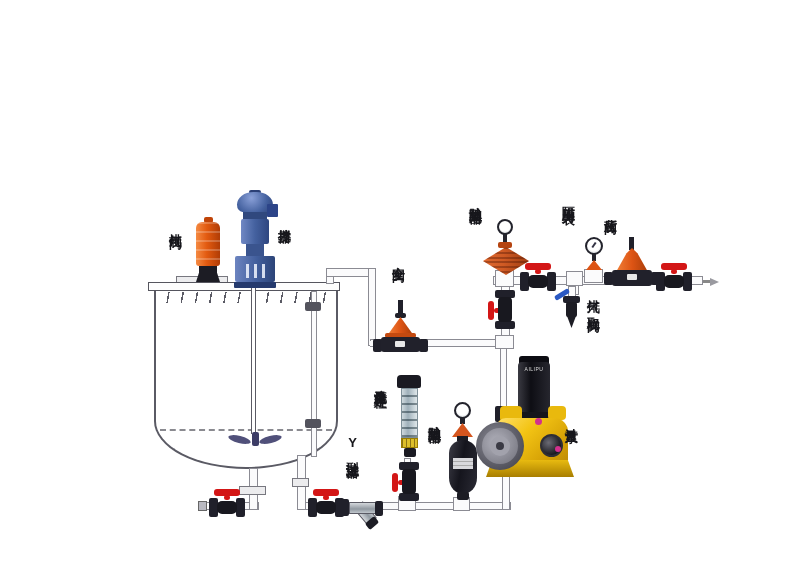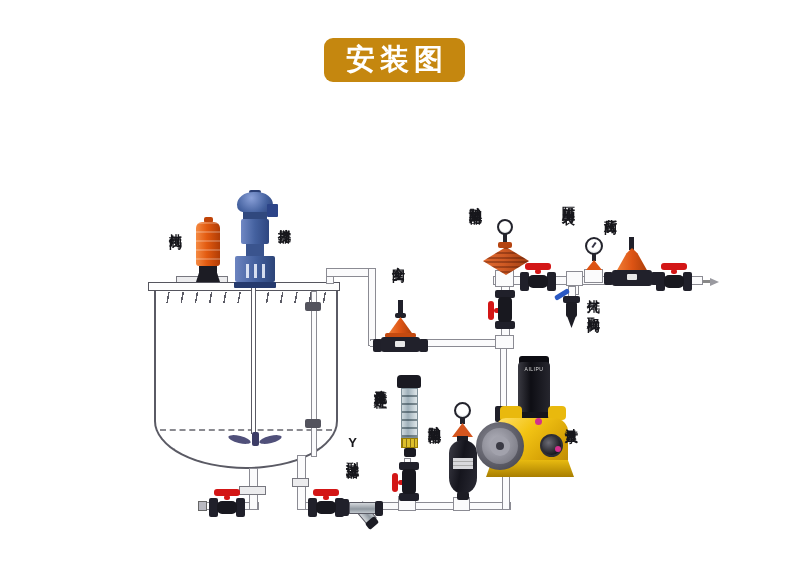--- a/index.html
+++ b/index.html
@@ -249,17 +249,14 @@
   <div class="vlabel" style="left:391px;top:256px">安全阀</div>
   <div class="vlabel" style="left:468px;top:196px">脉动阻尼器</div>
   <div class="vlabel" style="left:561px;top:196px">隔膜压力表</div>
   <div class="vlabel" style="left:603px;top:208px">背压阀</div>
   <div class="vlabel" style="left:586px;top:289px">排气／取样阀</div>
   <div class="vlabel" style="left:373px;top:379px">流量标定柱</div>
   <div class="vlabel" style="left:345px;top:435px">Y型过滤器</div>
   <div class="vlabel" style="left:427px;top:415px">脉动阻尼器</div>
   <div class="vlabel" style="left:564px;top:418px">计量泵</div>
 
-  <div class="title-badge">
-    <span>安装图</span>
-  </div>
 
 </div>
 
 </body></html>

